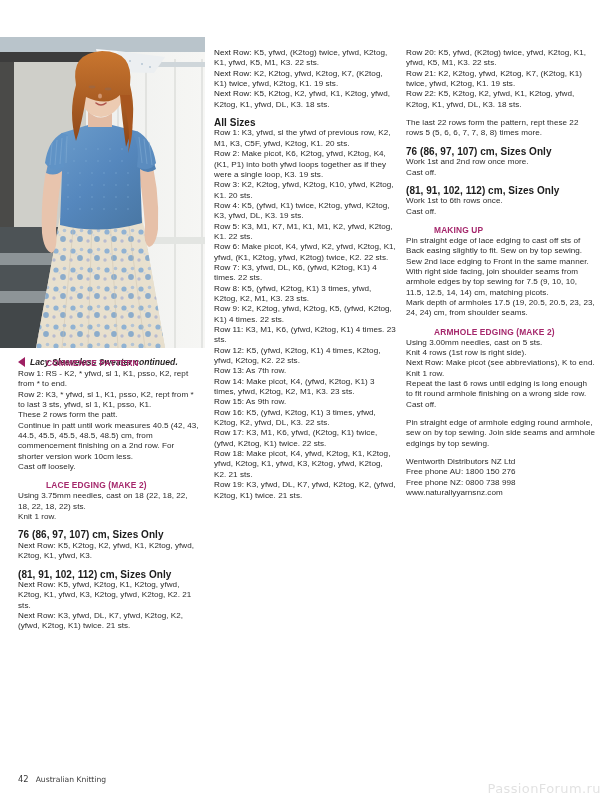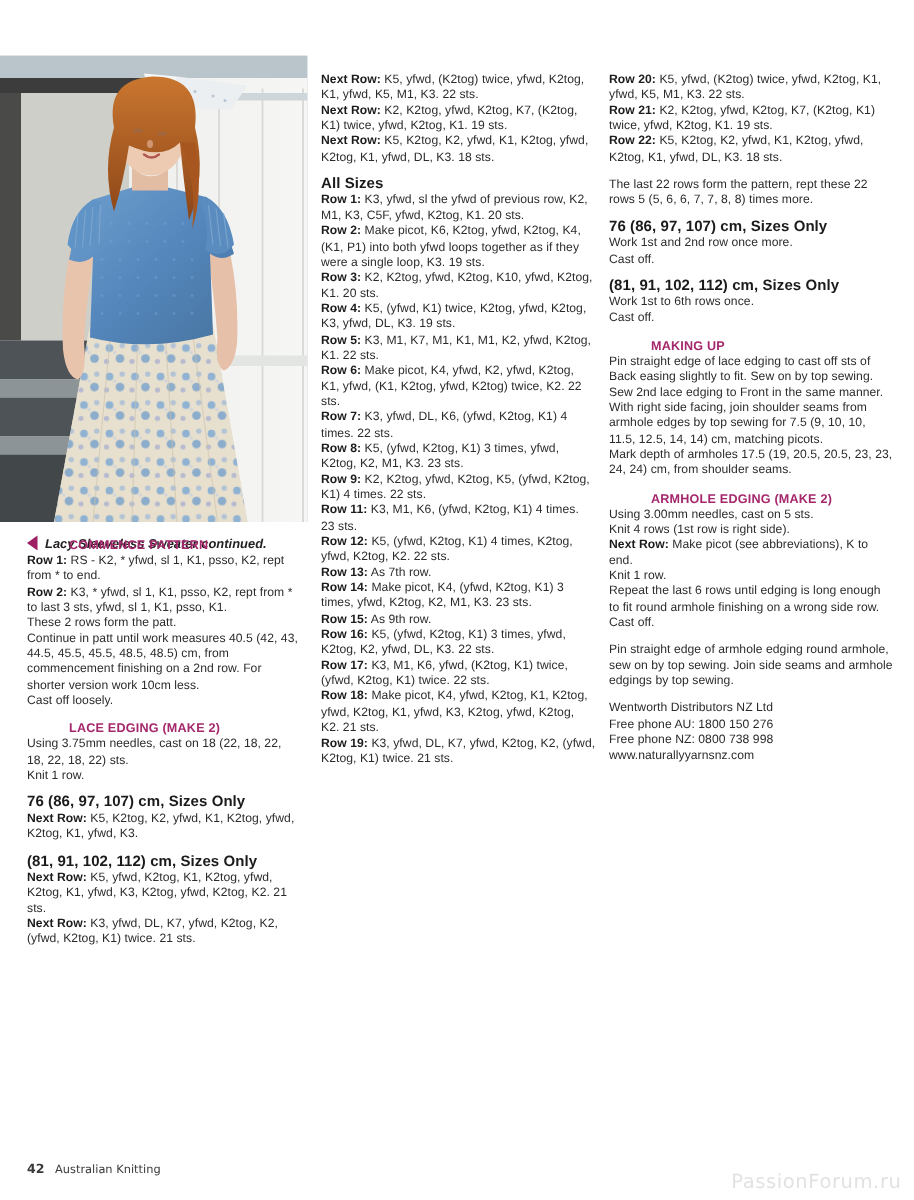--- a/index.html
+++ b/index.html
@@ -95,35 +95,35 @@
     font-weight: bold;
     color: #1b1b1b;
     letter-spacing: 0.05px;
   }
   p.para {
     margin: 0;
     font-size: 8.1px;
     line-height: 10.35px;
     color: #2b2b2b;
   }
-  .lbl { font-weight: bold; color: #1b1b1b; }
+  .lbl { font-weight: normal; color: #1b1b1b; }
   .sp { height: 8px; }
 
   
   .footer {
     position: absolute;
     left: 18px;
     bottom: 16px;
     display: flex;
     align-items: baseline;
     gap: 7px;
   }
   .pg-num {
     font-size: 8.4px;
-    font-weight: bold;
+    font-weight: normal;
     color: #3a3a3a;
     font-family: "DejaVu Sans", sans-serif;
   }
   .pg-name {
     font-size: 7.6px;
     color: #3a3a3a;
     font-family: "DejaVu Sans", sans-serif;
     text-align: center;
   }
   .watermark {

